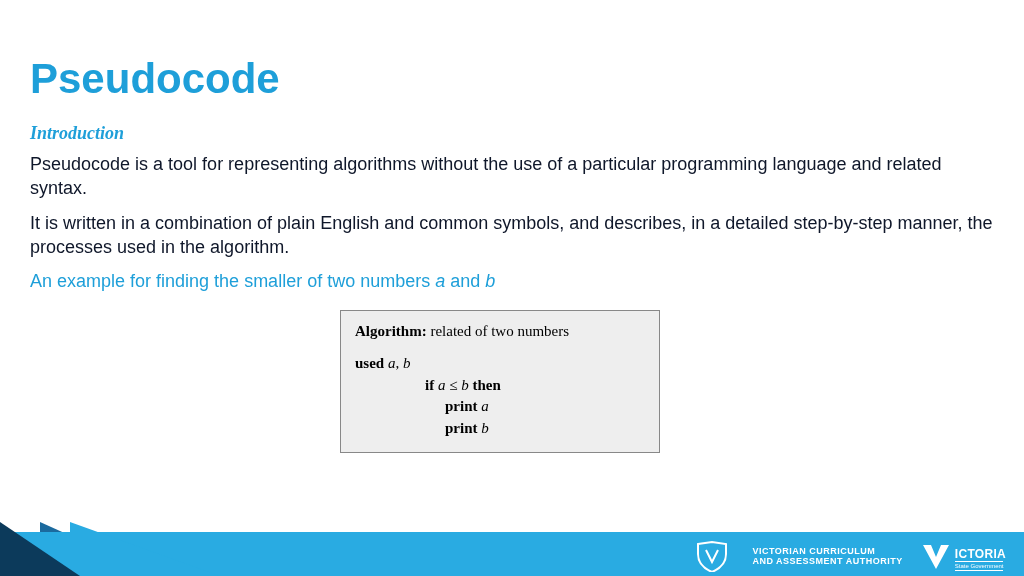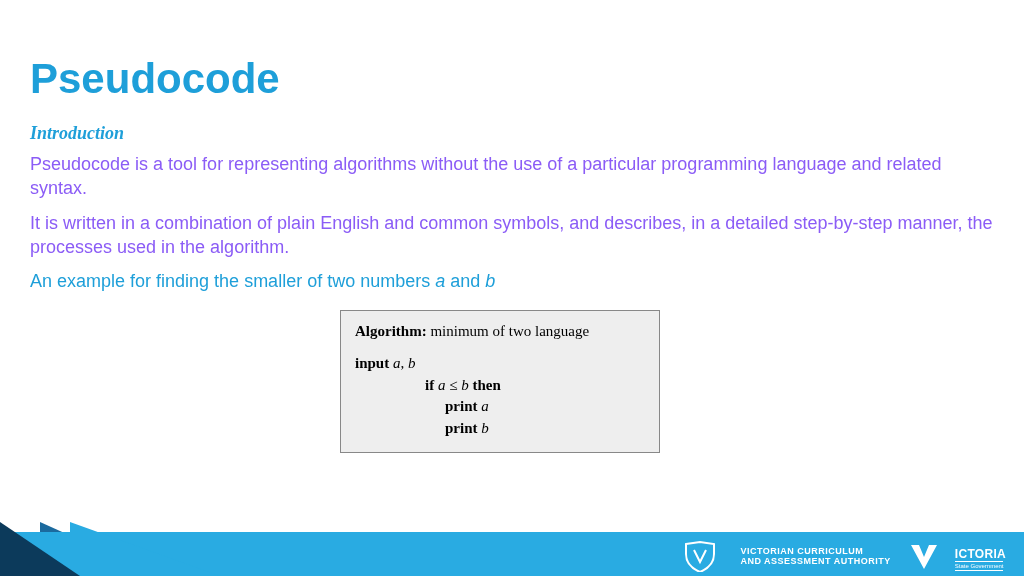--- a/index.html
+++ b/index.html
@@ -30,21 +30,21 @@
     .subtitle {
       font-size: 18px;
       font-weight: bold;
       font-style: italic;
       color: #1e9fd9;
       margin-bottom: 8px;
       font-family: Liberation Serif, serif;
     }
     .paragraph {
       font-size: 18px;
-      color: #8b5cf6;
+      color: #0f172a;
       line-height: 1.35;
       margin-bottom: 10px;
     }
     .example-text {
       font-size: 18px;
       color: #1e9fd9;
       margin-bottom: 18px;
       margin-top: 12px;
     }
     .example-text .ital {
@@ -150,21 +150,21 @@
     }
     .vcaa-text {
       font-size: 9px;
       font-weight: bold;
       letter-spacing: 0.5px;
       line-height: 1.15;
     }
     .vic-logo {
       display: flex;
       align-items: flex-end;
-      gap: 16px;
+      gap: 4px;
     }
     .vic-shape {
       width: 30px;
       height: 30px;
     }
     .vic-text-wrap {
       display: flex;
       flex-direction: column;
       align-items: flex-start;
       line-height: 1;
@@ -189,24 +189,24 @@
   <h1 class="title">Pseudocode</h1>
   <div class="subtitle">Introduction</div>
   <p class="paragraph">Pseudocode is a tool for representing algorithms without the use of a particular programming language and related syntax.</p>
   <p class="paragraph">It is written in a combination of plain English and common symbols, and describes, in a detailed step-by-step manner, the processes used in the algorithm.</p>
   <p class="example-text">
     <span>An example for finding the smaller of two numbers </span><span class="ital">a</span><span> and </span><span class="ital">b</span>
   </p>
 
   <div class="algo-box">
     <div class="algo-title">
-      <span class="bold">Algorithm:</span><span> minimum of two language</span>
+      <span class="bold">Algorithm:</span><span> related of two numbers</span>
     </div>
     <div>
-      <span class="bold">input </span><span class="ital">a</span><span>, </span><span class="ital">b</span>
+      <span class="bold">used </span><span class="ital">a</span><span>, </span><span class="ital">b</span>
     </div>
     <div class="indent1">
       <span class="bold">if </span><span class="ital">a</span><span> ≤ </span><span class="ital">b</span><span class="bold"> then</span>
     </div>
     <div class="indent2">
       <span class="bold">print </span><span class="ital">a</span>
     </div>
     <div class="indent2">
       <span class="bold">print </span><span class="ital">b</span>
     </div>

